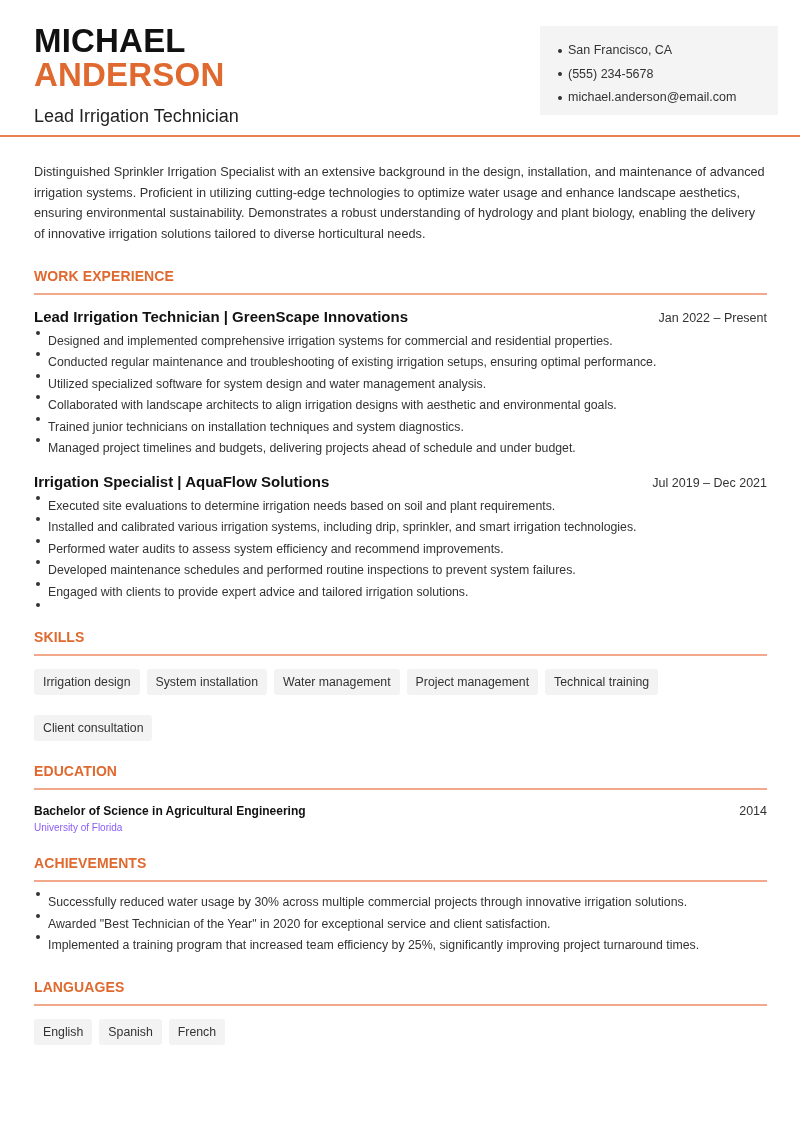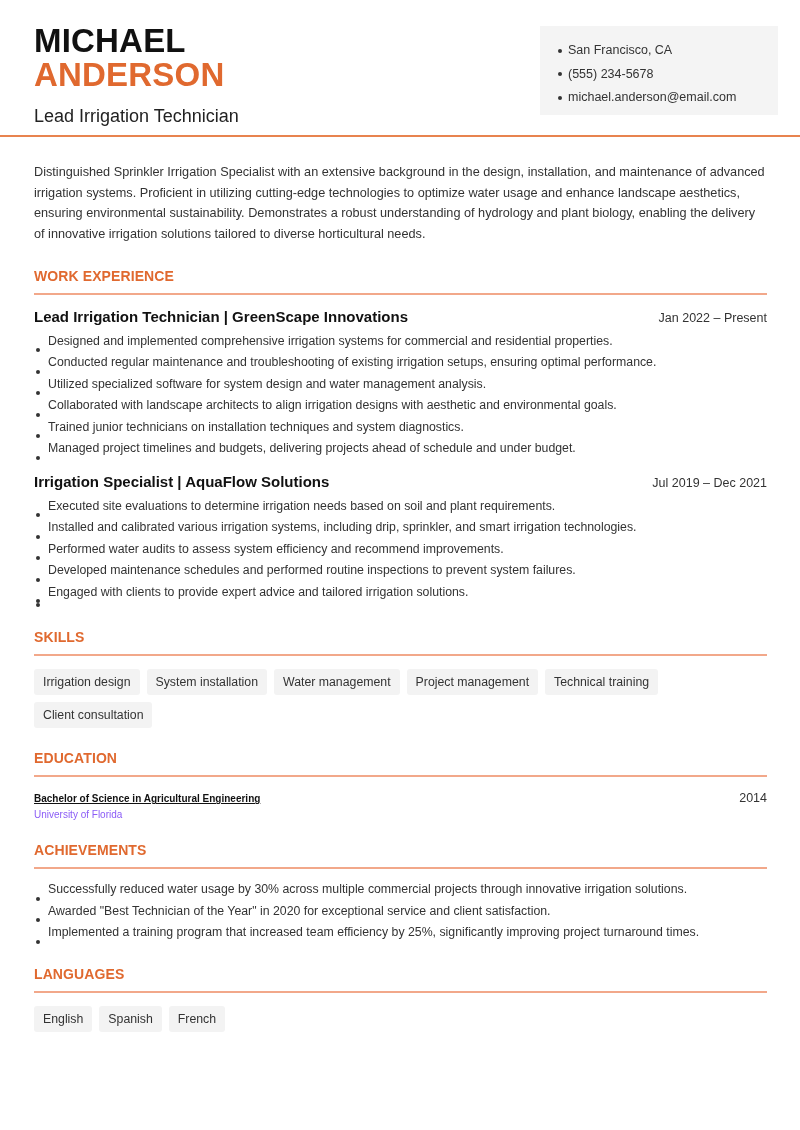--- a/index.html
+++ b/index.html
@@ -97,48 +97,48 @@
       font-weight: 700;
       color: #111111;
     }
     .job-date {
       font-size: 12.5px;
       color: #333333;
     }
     .bullets { margin-top: 6px; }
     .bullet-item {
       display: flex;
-      align-items: flex-end;
+      align-items: flex-start;
       font-size: 12.3px;
       line-height: 21.5px;
       color: #333333;
       padding-left: 0;
     }
     .bullet-item .bullet { margin-left: 2px; margin-right: 8px; width: 4px; height: 4px; }
     .chips {
       display: flex;
       flex-wrap: wrap;
-      gap: 7px 7px;
+      gap: 20px 7px;
       margin-top: 13px;
     }
     .chip {
       background: #f3f3f3;
       border-radius: 3px;
       font-size: 12.3px;
       color: #333333;
       padding: 5px 9px;
       line-height: 16px;
     }
     .edu-head {
       display: flex;
       justify-content: space-between;
       align-items: baseline;
       margin-top: 14px;
     }
-    .edu-degree { font-size: 10px; font-weight: 700; color: #111111; text-decoration: underline; }
+    .edu-degree { font-size: 12px; font-weight: 700; color: #111111; }
     .edu-year { font-size: 12.5px; color: #333333; }
     .edu-school { font-size: 10px; color: #8b5cf6; margin-top: 4px; }
   </style>
 </head>
 <body>
 
 <div class="header">
   <div class="name-block">
     <div class="first-name">MICHAEL</div>
     <div class="last-name">ANDERSON</div>

